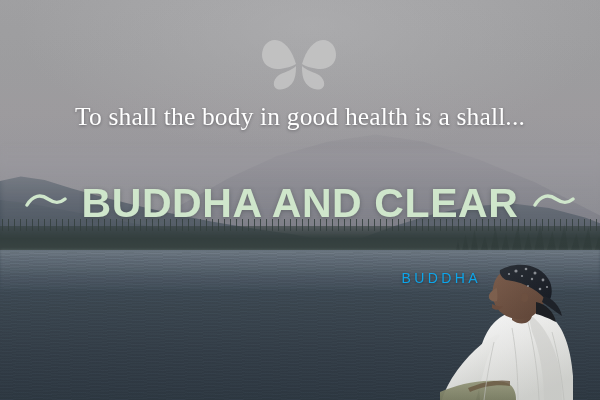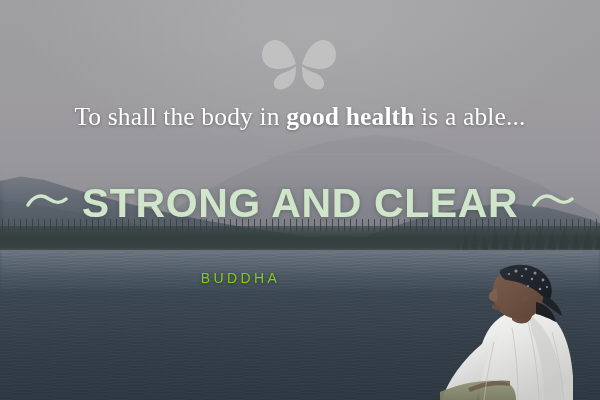--- a/index.html
+++ b/index.html
@@ -178,21 +178,21 @@
     font-family: "Liberation Serif", "DejaVu Serif", serif;
     color: #ffffff;
     font-size: 25.5px;
     line-height: 38px;
     font-weight: 400;
     letter-spacing: 0.15px;
     text-shadow: 0 1px 3px rgba(40,40,45,0.45);
     white-space: nowrap;
   }
   .serif-line b, .serif-line .bold {
-    font-weight: 700;
+    font-weight: 400;
   }
 
   #headline-row {
     position: absolute;
     left: 0; top: 182px;
     width: 600px;
     display: flex;
     align-items: center;
     justify-content: center;
     gap: 14px;
@@ -206,26 +206,26 @@
     text-shadow: 0 1px 4px rgba(40,50,45,0.35);
     white-space: nowrap;
     line-height: 42px;
   }
   .swash { display: block; }
 
   #attribution {
     position: absolute;
     left: 0; top: 270px;
     width: 481px;
-    text-align: center;
+    text-align: right;
     font-family: "Liberation Sans", sans-serif;
     font-size: 14px;
     font-weight: 400;
     letter-spacing: 3.4px;
-    color: #84cc16;
+    color: #0ea5e9;
     text-shadow: 0 1px 3px rgba(20,28,34,0.6);
   }
 </style>
 </head>
 <body>
 
 <div id="quote-card">
 
   <div class="layer" id="sky"></div>
   <div class="layer" id="mtn-far"></div>
@@ -319,28 +319,28 @@
         <path d="M40 26 C44 12, 52 2, 61 2 C69 2, 74 9, 74 17 C74 26, 66 32, 56 31 C49 30, 43 28, 40 26 Z"></path>
 
         <path d="M34 28 C29 33, 22 34, 17 37 C11 41, 10 49, 15 51 C21 53, 29 49, 32 42 C34 37, 34 31, 34 28 Z"></path>
 
         <path d="M40 28 C45 33, 52 34, 57 37 C63 41, 64 49, 59 51 C53 53, 45 49, 42 42 C40 37, 40 31, 40 28 Z"></path>
       </g>
     </svg>
   </div>
 
   <div id="quote-text">
-    <div class="serif-line"><span>To shall the body in </span><b class="bold">good health</b><span> is a able...</span></div>
+    <div class="serif-line"><span>To shall the body in </span><b class="bold">good health</b><span> is a shall...</span></div>
   </div>
 
   <div id="headline-row">
     <svg class="swash" width="42" height="22" viewBox="0 0 42 22" xmlns="http://www.w3.org/2000/svg">
       <path d="M2 13 C8 3, 16 2, 23 7 C29 11, 34 12, 40 7" stroke="#cfe6cb" stroke-width="3.4" fill="none" stroke-linecap="round"></path>
     </svg>
-    <div id="headline">STRONG AND CLEAR</div>
+    <div id="headline">BUDDHA AND CLEAR</div>
     <svg class="swash" width="42" height="22" viewBox="0 0 42 22" xmlns="http://www.w3.org/2000/svg">
       <path d="M2 13 C8 3, 16 2, 23 7 C29 11, 34 12, 40 7" stroke="#cfe6cb" stroke-width="3.4" fill="none" stroke-linecap="round"></path>
     </svg>
   </div>
 
   <div id="attribution">BUDDHA</div>
 
 </div>
 
 </body></html>

